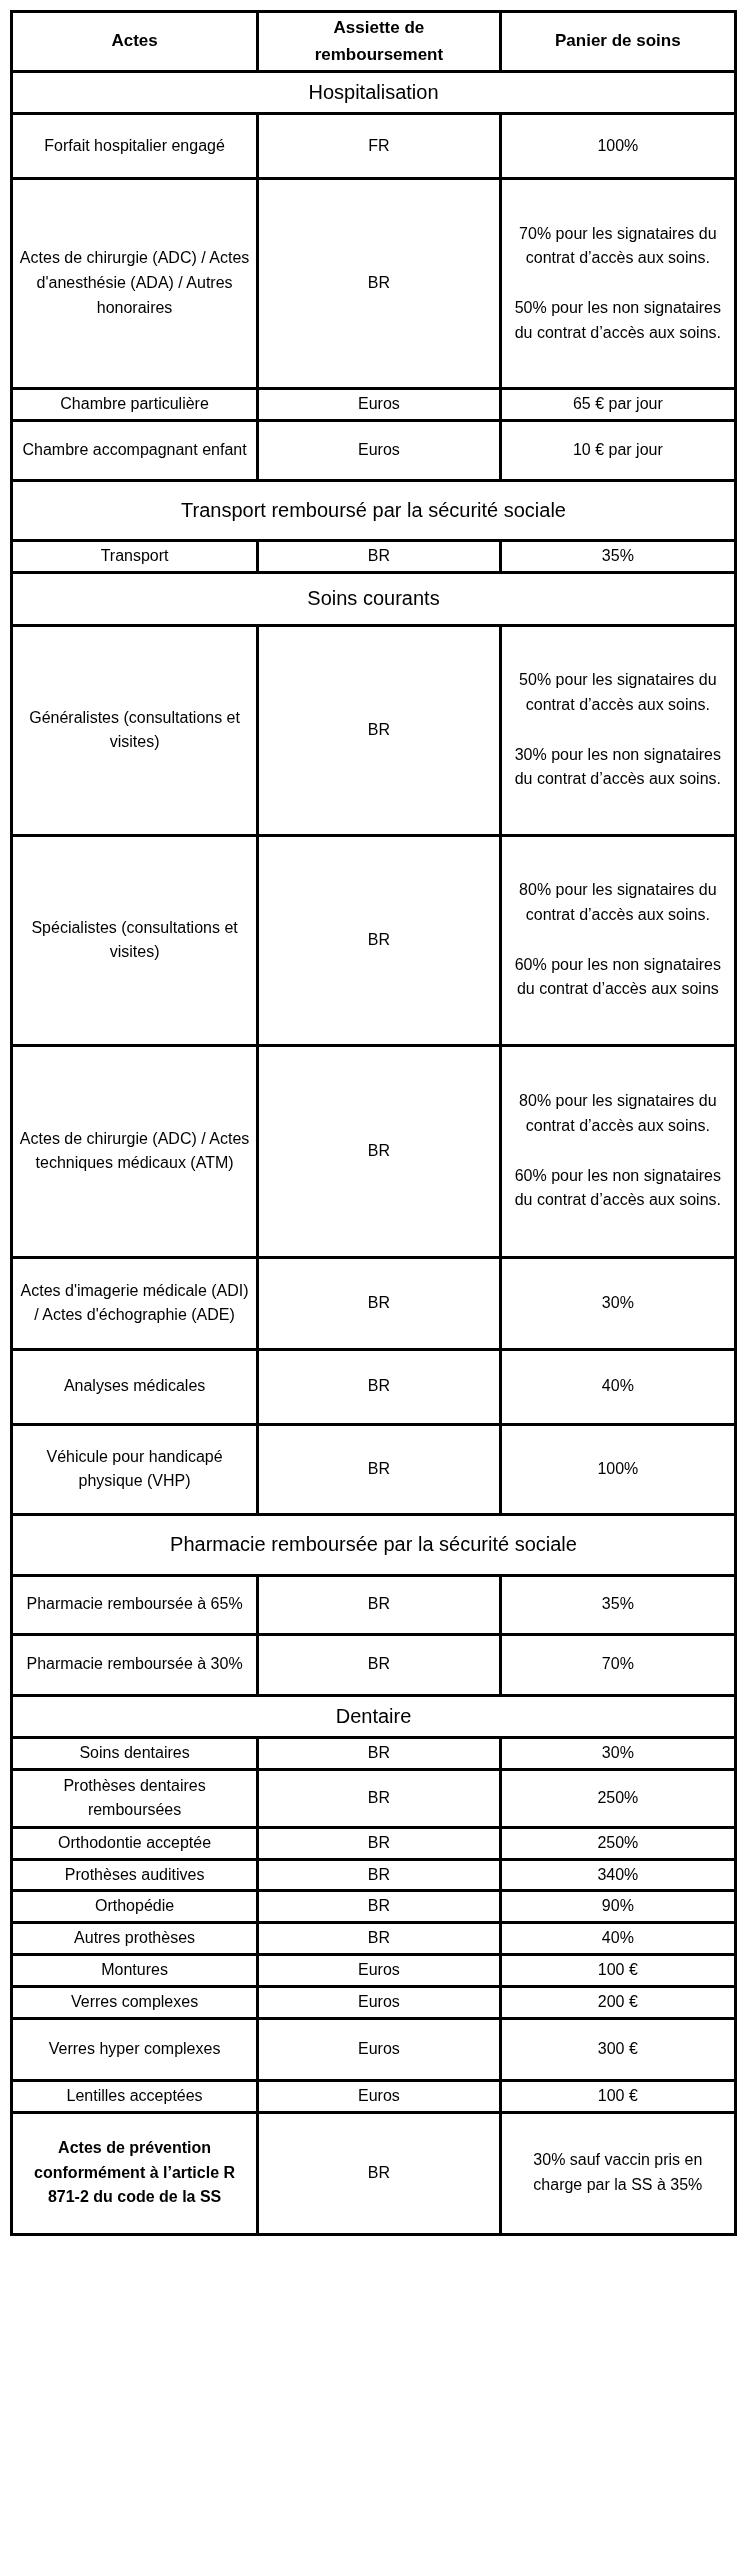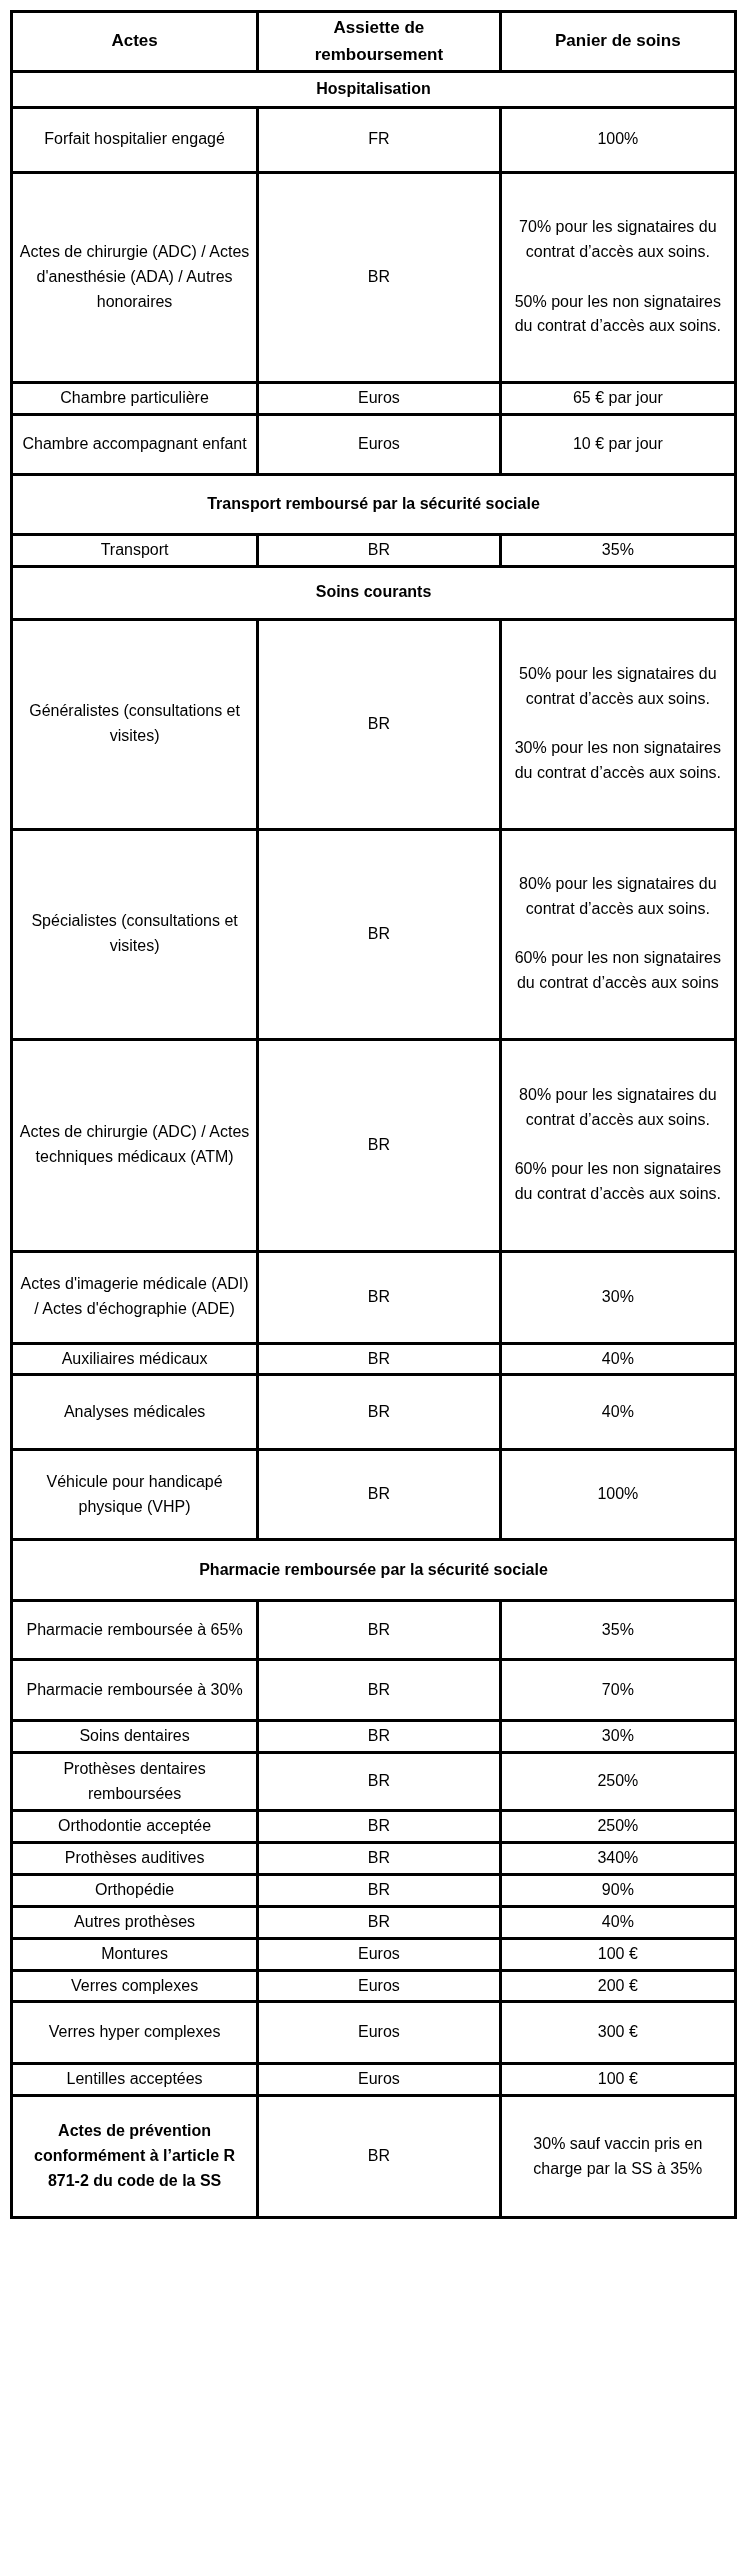--- a/index.html
+++ b/index.html
@@ -23,21 +23,21 @@
     border: 3px solid #000000;
     text-align: center;
     vertical-align: middle;
     padding: 2px 6px;
     font-size: 16px;
     line-height: 1.55;
     white-space: pre-line;
     word-wrap: break-word;
   }
   th { font-size: 17px; font-weight: bold; }
-  td.section { font-weight: bold; font-size: 16px; padding: 4px 14px; }
+  td.section { font-weight: normal; font-size: 20px; padding: 4px 14px; }
   td.b { font-weight: bold; }
 </style>
 </head>
 <body>
 
 <div class="page">
   <table class="reimb">
     <colgroup>
         <col class="c1">
         <col class="c2">
@@ -107,25 +107,20 @@
         <td>BR</td>
         <td>80% pour les signataires du contrat d’accès aux soins.
 
 60% pour les non signataires du contrat d’accès aux soins.</td>
       </tr>
       <tr style="height:92px">
         <td>Actes d'imagerie médicale (ADI) / Actes d'échographie (ADE)</td>
         <td>BR</td>
         <td>30%</td>
       </tr>
-      <tr style="height:28px">
-        <td>Auxiliaires médicaux</td>
-        <td>BR</td>
-        <td>40%</td>
-      </tr>
       <tr style="height:75px">
         <td>Analyses médicales</td>
         <td>BR</td>
         <td>40%</td>
       </tr>
       <tr style="height:90px">
         <td>Véhicule pour handicapé physique (VHP)</td>
         <td>BR</td>
         <td>100%</td>
       </tr>
@@ -134,20 +129,23 @@
       </tr>
       <tr style="height:59px">
         <td>Pharmacie remboursée à 65%</td>
         <td>BR</td>
         <td>35%</td>
       </tr>
       <tr style="height:61px">
         <td>Pharmacie remboursée à 30%</td>
         <td>BR</td>
         <td>70%</td>
+      </tr>
+      <tr style="height:42px">
+        <td colspan="3" class="section">Dentaire</td>
       </tr>
       <tr style="height:32px">
         <td>Soins dentaires</td>
         <td>BR</td>
         <td>30%</td>
       </tr>
       <tr style="height:58px">
         <td>Prothèses dentaires remboursées</td>
         <td>BR</td>
         <td>250%</td>

